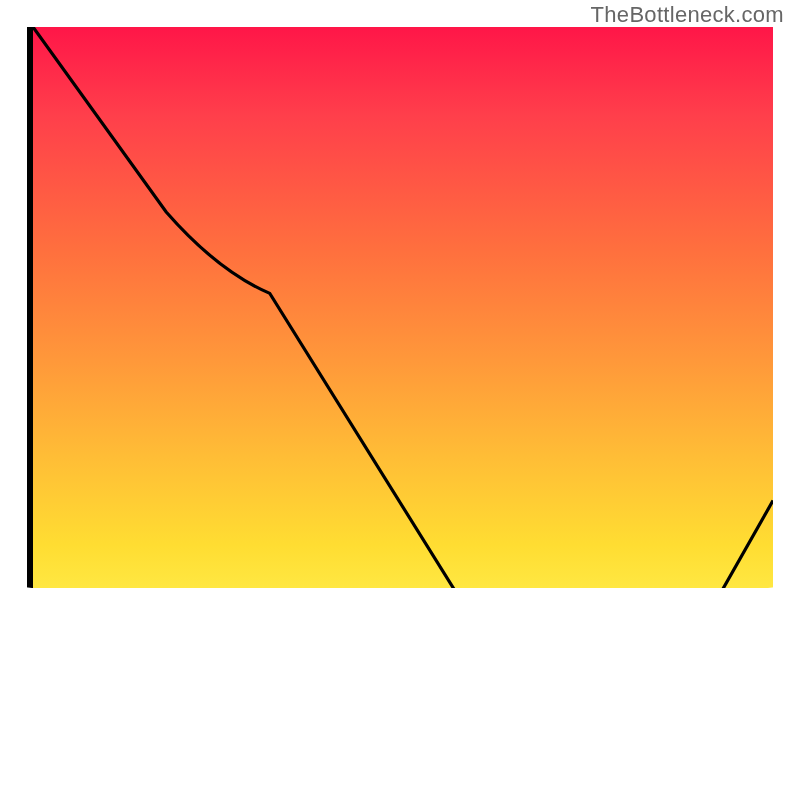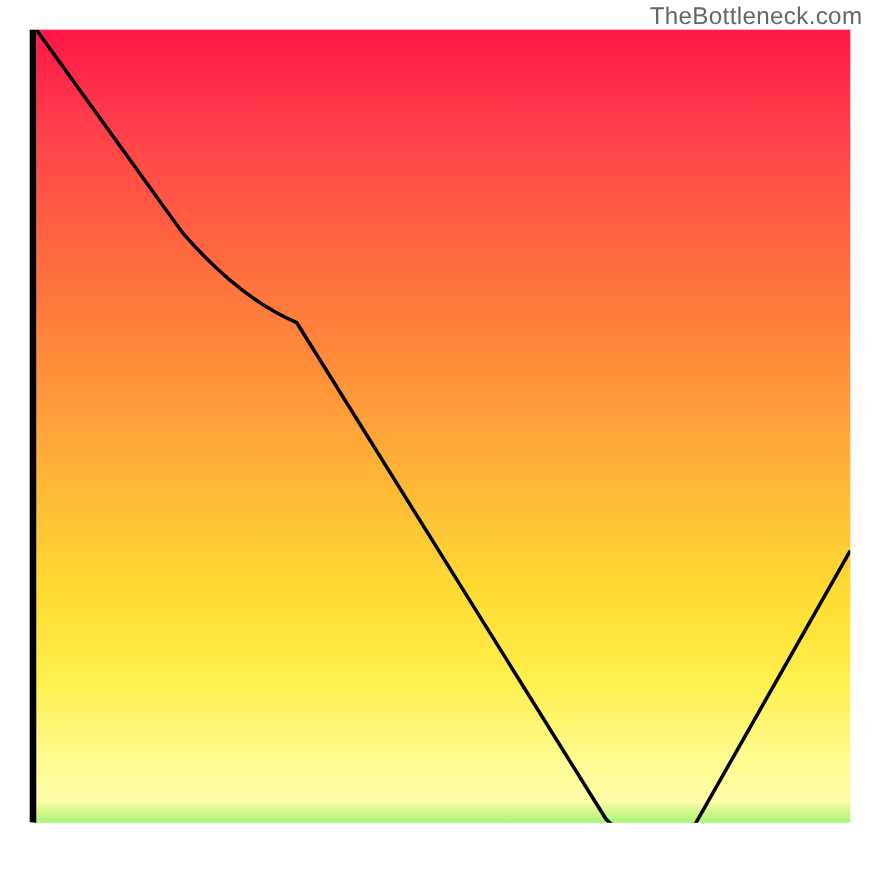--- a/index.html
+++ b/index.html
@@ -6,21 +6,21 @@
     margin: 0;
     padding: 0;
     width: 800px;
     height: 800px;
     background: #ffffff;
     font-family: Arial, Helvetica, sans-serif;
   }
   .canvas {
     position: relative;
     width: 800px;
-    height: 748px;
+    height: 588px;
     overflow: hidden;
     border-radius: 32px;
   }
   .watermark {
     position: absolute;
     top: 2px;
     right: 16px;
     color: #666666;
     font-size: 22px;
     font-weight: 500;

